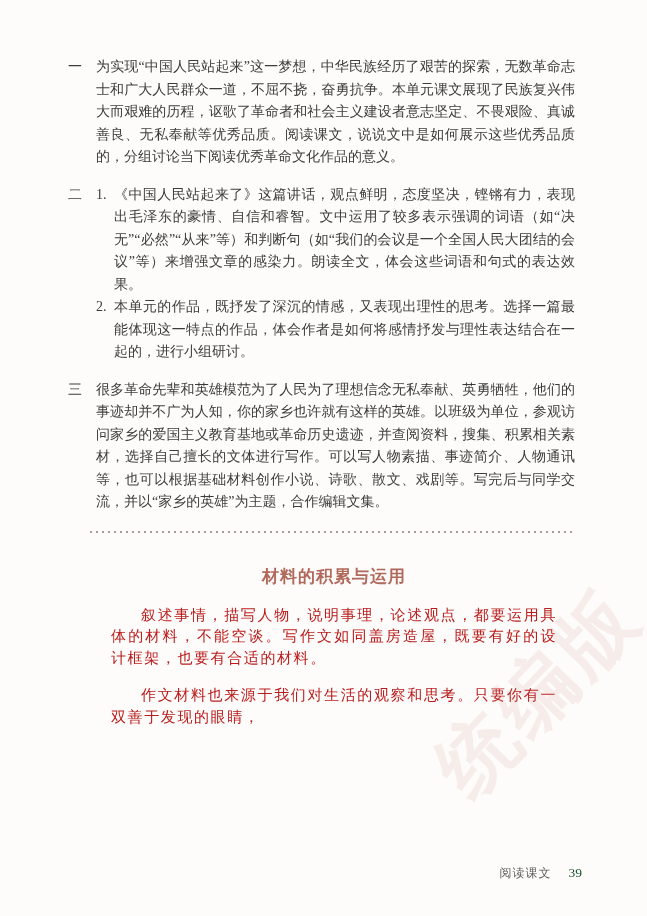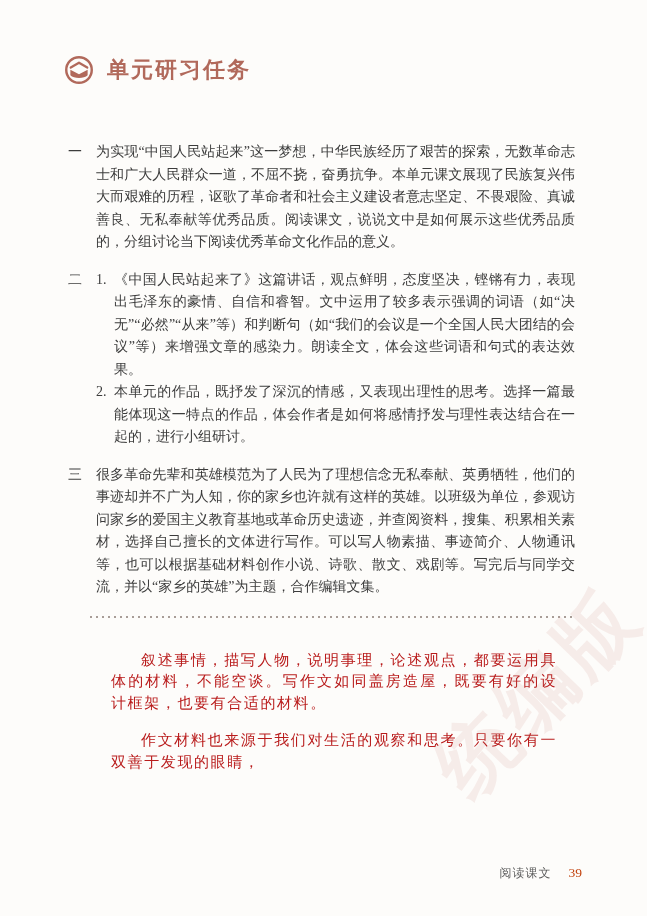--- a/index.html
+++ b/index.html
@@ -92,39 +92,29 @@
     position: absolute;
     bottom: 34px;
     right: 65px;
     font-size: 12px;
     color: #5a5a5a;
     letter-spacing: 1px;
   }
   .page-footer .page-number {
     margin-left: 13px;
     font-size: 13.5px;
-    color: #c2410c;
+    color: #14532d;
     letter-spacing: 0;
   }
 </style>
 </head>
 <body>
 
 <div class="page">
 
-  <header class="title-row">
-    <span class="icon">
-      <svg viewBox="0 0 32 32" width="30" height="30" aria-hidden="true">
-        <circle cx="16" cy="16" r="13.6" fill="none" stroke="#b1695b" stroke-width="2.6"></circle>
-        <path d="M7.2 13.4 L16 8.2 L24.8 13.4" fill="none" stroke="#b1695b" stroke-width="2.4" stroke-linecap="round" stroke-linejoin="round"></path>
-        <path d="M6.8 15.6 L16 20.6 L25.2 15.6 L25.2 21.6 C21.5 25.4 10.5 25.4 6.8 21.6 Z" fill="#b1695b"></path>
-      </svg>
-    </span>
-    <h1>单元研习任务</h1>
-  </header>
 
   <section class="tasks">
 
     <div class="task">
       <span class="marker">一</span>
       <div class="task-body">
         <p>为实现“中国人民站起来”这一梦想，中华民族经历了艰苦的探索，无数革命志士和广大人民群众一道，不屈不挠，奋勇抗争。本单元课文展现了民族复兴伟大而艰难的历程，讴歌了革命者和社会主义建设者意志坚定、不畏艰险、真诚善良、无私奉献等优秀品质。阅读课文，说说文中是如何展示这些优秀品质的，分组讨论当下阅读优秀革命文化作品的意义。</p>
       </div>
     </div>
 
@@ -147,20 +137,21 @@
       <div class="task-body">
         <p>很多革命先辈和英雄模范为了人民为了理想信念无私奉献、英勇牺牲，他们的事迹却并不广为人知，你的家乡也许就有这样的英雄。以班级为单位，参观访问家乡的爱国主义教育基地或革命历史遗迹，并查阅资料，搜集、积累相关素材，选择自己擅长的文体进行写作。可以写人物素描、事迹简介、人物通讯等，也可以根据基础材料创作小说、诗歌、散文、戏剧等。写完后与同学交流，并以“家乡的英雄”为主题，合作编辑文集。</p>
       </div>
     </div>
 
   </section>
 
   <div class="dotted-separator"></div>
 
   <section class="materials">
+    <h2>材料的积累与运用</h2>
     <p>叙述事情，描写人物，说明事理，论述观点，都要运用具体的材料，不能空谈。写作文如同盖房造屋，既要有好的设计框架，也要有合适的材料。</p>
     <p>作文材料也来源于我们对生活的观察和思考。只要你有一双善于发现的眼睛，</p>
   </section>
 
   <div class="watermark">统编版</div>
 
   <footer class="page-footer">
     <span>阅读课文</span>
     <span class="page-number">39</span>
   </footer>

